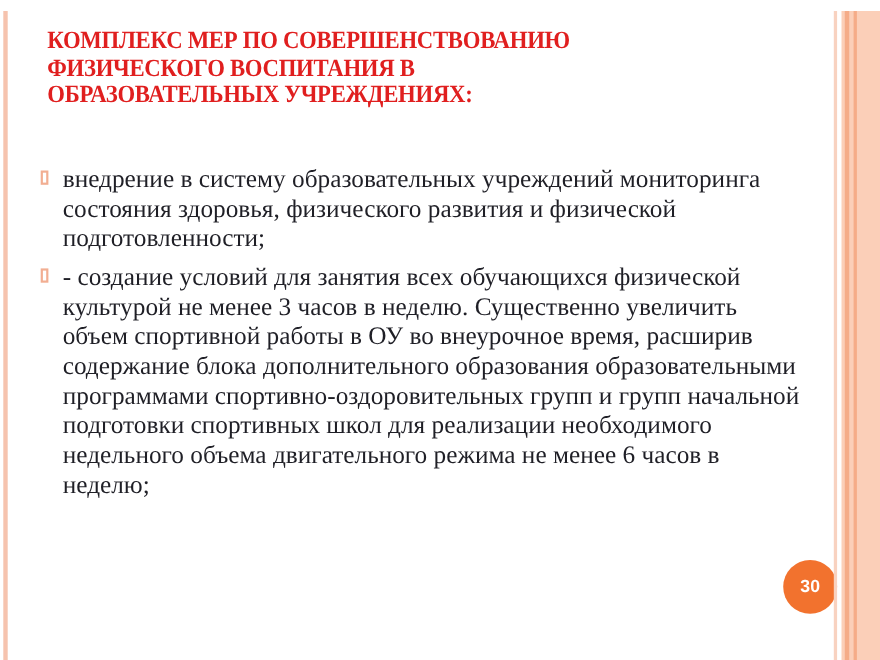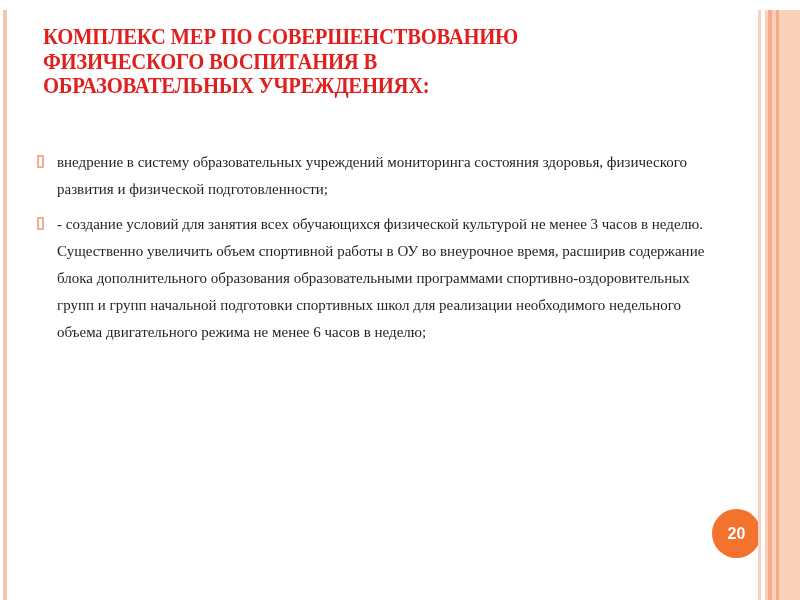--- a/index.html
+++ b/index.html
@@ -82,21 +82,21 @@
     position: absolute;
     left: 37px;
     top: 139px;
     width: 692px;
   }
   .bullet-item {
     display: flex;
     align-items: flex-start;
     margin-bottom: 8px;
     color: var(--body-color);
-    font-size: 15px;
+    font-size: 23px;
     line-height: 27px;
   }
   .bullet-marker {
     flex: 0 0 auto;
     width: 7px;
     height: 13px;
     border: 2px solid var(--bullet-color);
     margin-top: 6px;
     margin-right: 13px;
     background: transparent;
@@ -140,21 +140,21 @@
       <span class="bullet-marker"></span>
       <span class="bullet-text">внедрение в систему образовательных учреждений мониторинга состояния здоровья, физического развития и физической подготовленности;</span>
     </div>
     <div class="bullet-item">
       <span class="bullet-marker"></span>
       <span class="bullet-text">- создание условий для занятия всех обучающихся физической культурой не менее 3 часов в неделю. Существенно увеличить объем спортивной работы в ОУ во внеурочное время, расширив содержание блока дополнительного образования образовательными программами спортивно-оздоровительных групп и групп начальной подготовки спортивных школ для реализации необходимого недельного объема двигательного режима не менее 6 часов в неделю;</span>
     </div>
   </div>
 
   <div class="page-badge">
-    <span>20</span>
+    <span>30</span>
   </div>
 
   <div class="edge-stripe-thin"></div>
   <div class="edge-band">
     <div class="dark-line-1"></div>
     <div class="dark-line-2"></div>
   </div>
 
 </div>
 

